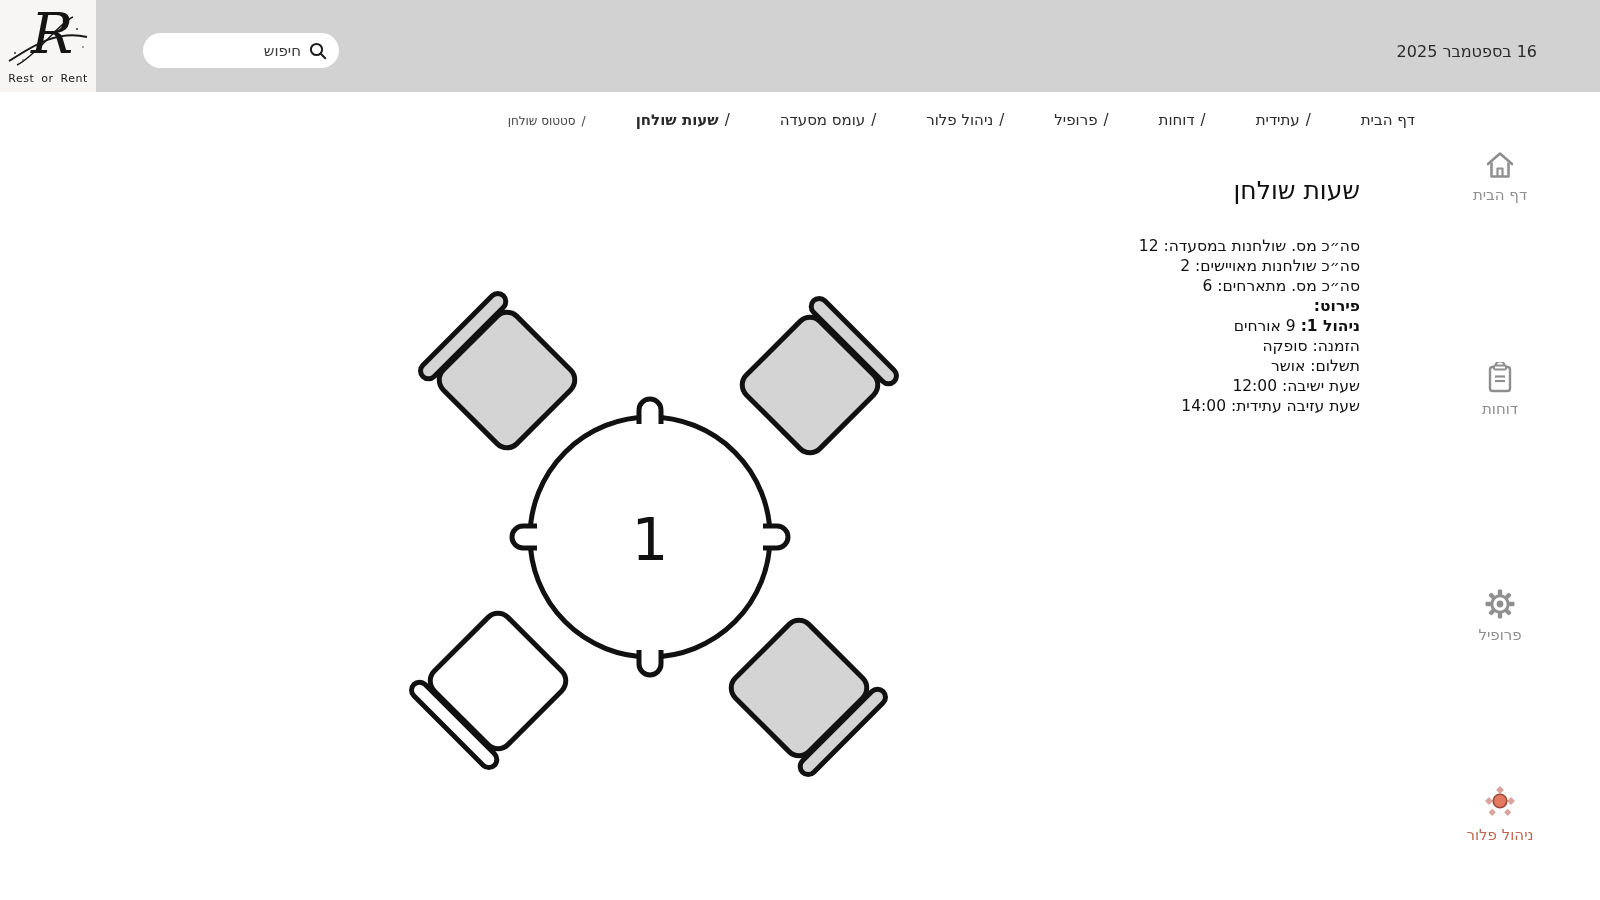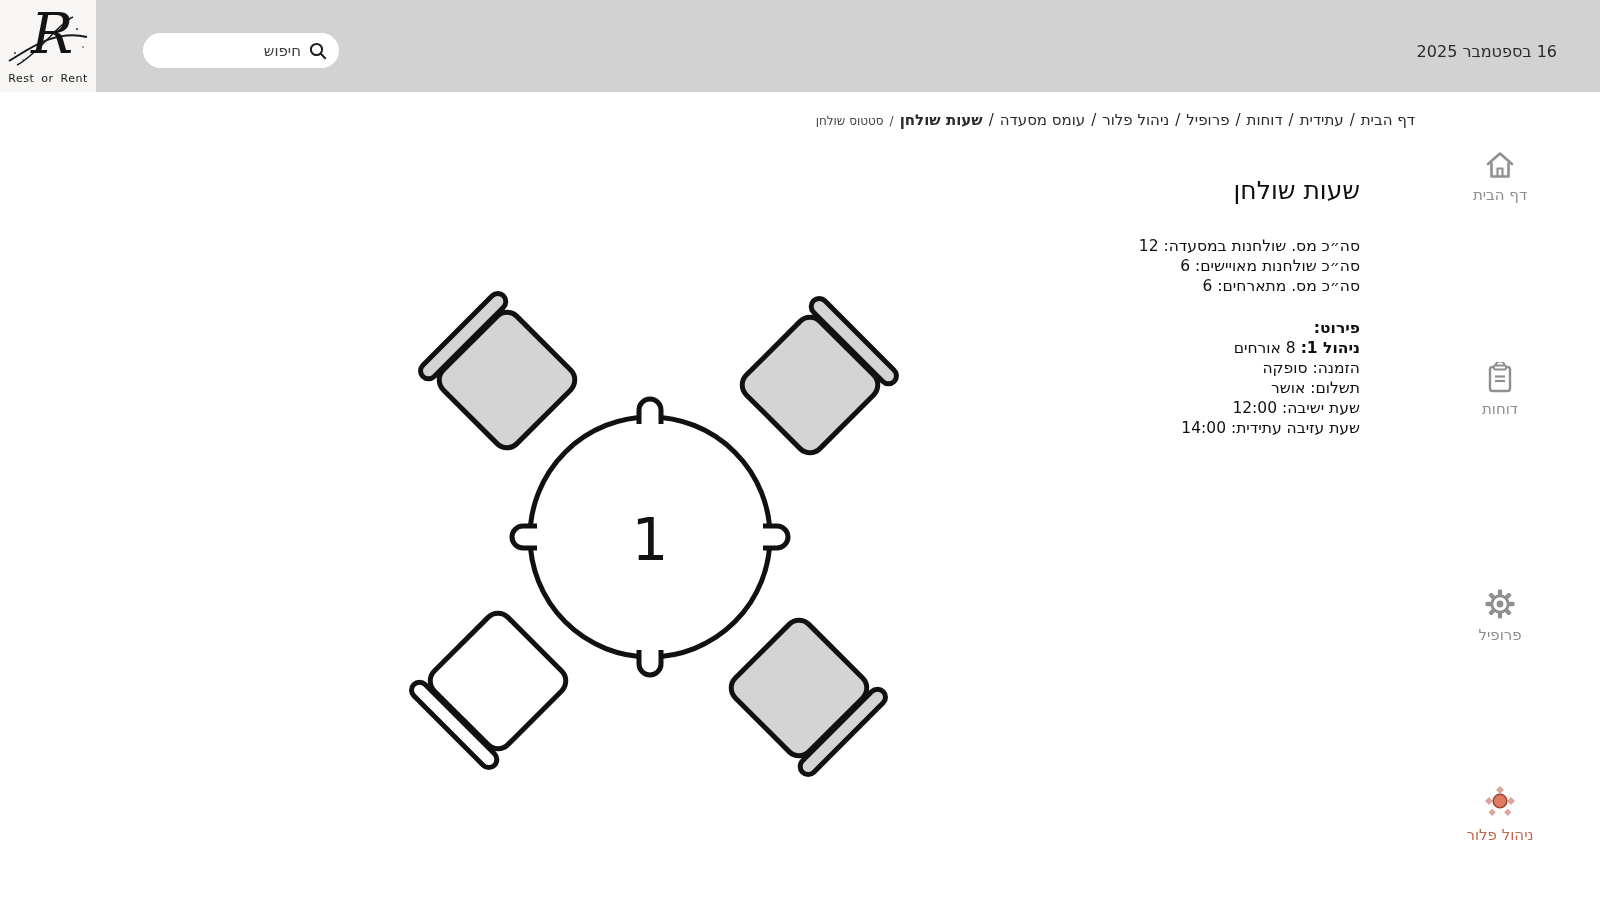--- a/index.html
+++ b/index.html
@@ -31,44 +31,44 @@
     padding: 0 12px; direction: ltr;
   }
   .search-pill input {
     border: none; outline: none; background: transparent;
     width: 120px; text-align: right; direction: rtl;
     font-family: "DejaVu Sans", sans-serif; font-size: 15px; color: #333;
   }
   .search-pill input::placeholder { color: #3c3c3c; opacity: 1; }
   .search-icon-wrap { margin-left: 8px; display: flex; align-items: center; }
   .header-date {
-    position: absolute; right: 43px; top: 42px;
+    position: absolute; right: 63px; top: 42px;
     font-size: 16px; color: #2a2a2a; direction: rtl;
   }
 
   
   .breadcrumb {
     position: absolute; top: 111px; right: 185px;
     direction: rtl; display: flex; align-items: baseline; gap: 6px;
     font-size: 15px; color: #2a2a2a; white-space: nowrap;
   }
-  .breadcrumb .crumb { cursor: pointer; }
+  .breadcrumb .crumb { cursor: pointer; margin-left: 44px; }
   .breadcrumb .sep { color: #2a2a2a; }
   .breadcrumb .bold { font-weight: bold; }
   .breadcrumb .muted { font-size: 12px; color: #454545; }
   .breadcrumb .sep.muted { font-size: 12px; }
 
   
   .content-block {
     position: absolute; top: 176px; right: 240px;
     direction: rtl; text-align: right;
   }
   .page-title { font-size: 25px; font-weight: 500; color: #101010; line-height: 30px; }
   .summary { margin-top: 30px; font-size: 15.5px; line-height: 20px; color: #101010; }
-  .details { margin-top: 22px; font-size: 15.5px; line-height: 20px; color: #101010; }
+  .details { font-size: 15.5px; line-height: 20px; color: #101010; }
   .details .b { font-weight: bold; }
 
   
   .rail-item {
     position: absolute; right: 40px; width: 120px;
     display: flex; flex-direction: column; align-items: center; gap: 6px;
     cursor: pointer;
   }
   .rail-label { font-size: 15px; color: #8f8f8f; direction: rtl; }
   .rail-item.active .rail-label { color: #c0684e; }
@@ -123,27 +123,27 @@
   <span class="crumb bold">שעות שולחן</span>
   <span class="sep muted">/</span>
   <span class="crumb muted">סטטוס שולחן</span>
 </div>
 
 <div class="content-block">
   <div class="page-title">שעות שולחן</div>
 
   <div class="summary">
     <div>סה״כ מס. שולחנות במסעדה: 12</div>
-    <div>סה״כ שולחנות מאויישים: 6</div>
+    <div>סה״כ שולחנות מאויישים: 2</div>
     <div>סה״כ מס. מתארחים: 6</div>
   </div>
 
   <div class="details">
     <div class="b">פירוט:</div>
-    <div><span class="b">ניהול 1:</span><span> 8 אורחים</span></div>
+    <div><span class="b">ניהול 1:</span><span> 9 אורחים</span></div>
     <div>הזמנה: סופקה</div>
     <div>תשלום: אושר</div>
     <div>שעת ישיבה: 12:00</div>
     <div>שעת עזיבה עתידית: 14:00</div>
   </div>
 </div>
 
 <div class="rail-item" style="top:150px">
   <svg width="32" height="30" viewBox="0 0 32 30">
     <path d="M4 14 L16 3.5 L28 14" stroke="#8f8f8f" stroke-width="2.6" fill="none" stroke-linecap="round" stroke-linejoin="round"></path>

